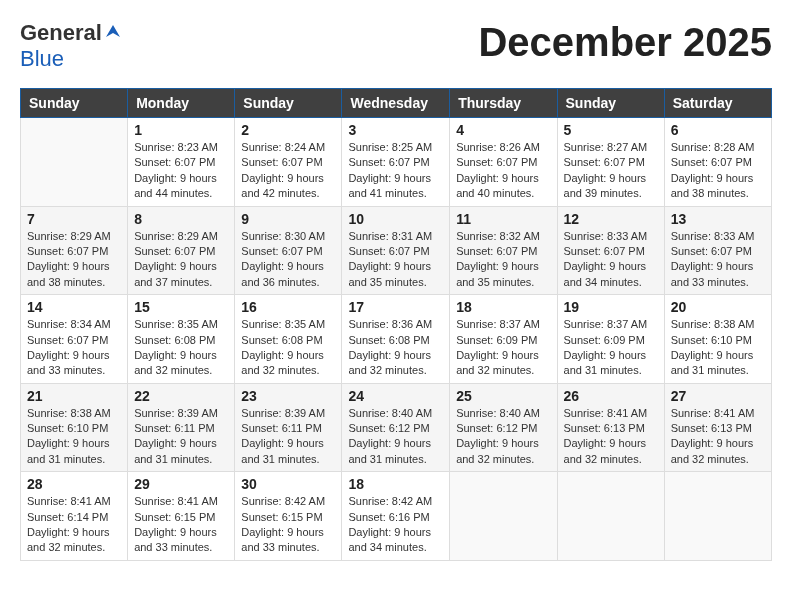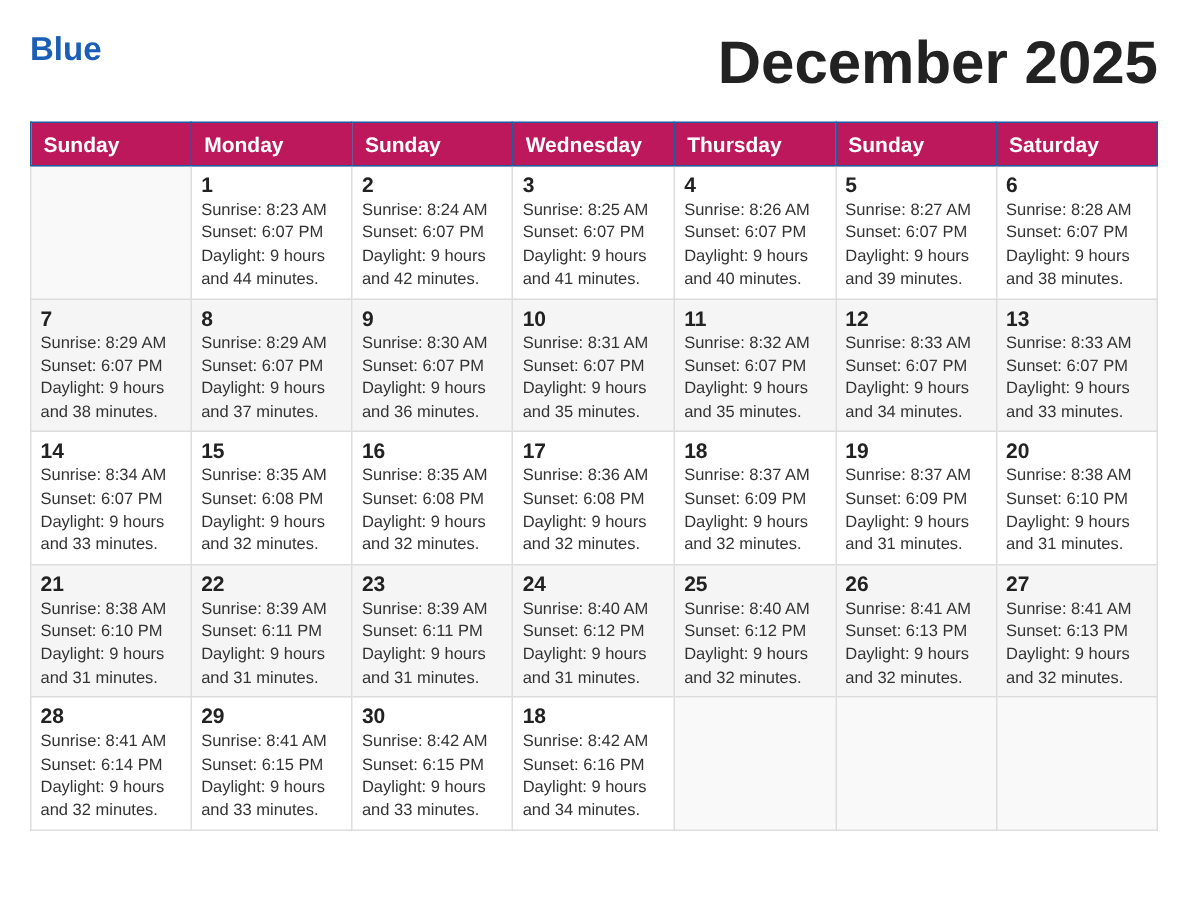--- a/index.html
+++ b/index.html
@@ -32,21 +32,21 @@
     .location-title {
       font-size: 16px;
       color: #444;
     }
     .calendar {
       width: 100%;
       border-collapse: collapse;
       border: 1px solid #ccc;
     }
     .calendar th {
-      background-color: #be185d;
+      background-color: #404040;
       color: #fff;
       text-align: left;
       padding: 6px 8px;
       font-size: 14px;
       border: 1px solid #1a5da0;
     }
     .calendar td {
       vertical-align: top;
       padding: 4px 6px;
       font-size: 11px;
@@ -75,21 +75,27 @@
     }
     .row-white {
       background: #ffffff;
     }
   </style>
 </head>
 <body>
 
 <div class="header-area">
   <div class="logo">
-    <span style="font-size:22px;font-weight:bold;color:#1a5eb8;">Blue</span>
+    <span style="display:flex;align-items:center;">
+      <span style="font-size:22px;font-weight:bold;color:#333;">General</span>
+      <svg width="18" height="18" viewBox="0 0 18 18" style="margin-left:2px;margin-bottom:2px;">
+        <polygon points="9,2 16,14 9,10 2,14" fill="#1a5eb8"></polygon>
+      </svg>
+    </span>
+    <span style="font-size:22px;font-weight:normal;color:#1a5eb8;">Blue</span>
   </div>
   <div class="title-area">
     <div class="month-title">December 2025</div>
   </div>
 </div>
 
 <table class="calendar">
   <thead>
     <tr>
     <th>Sunday</th>

